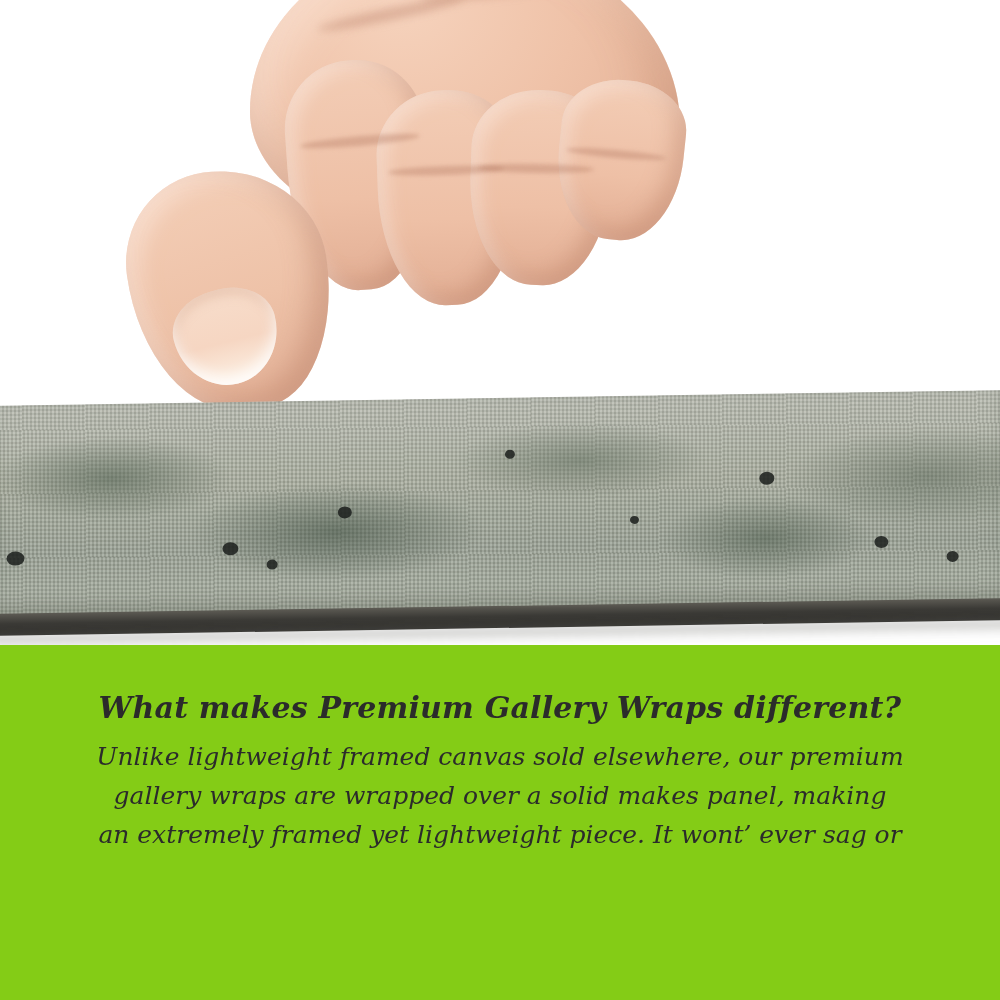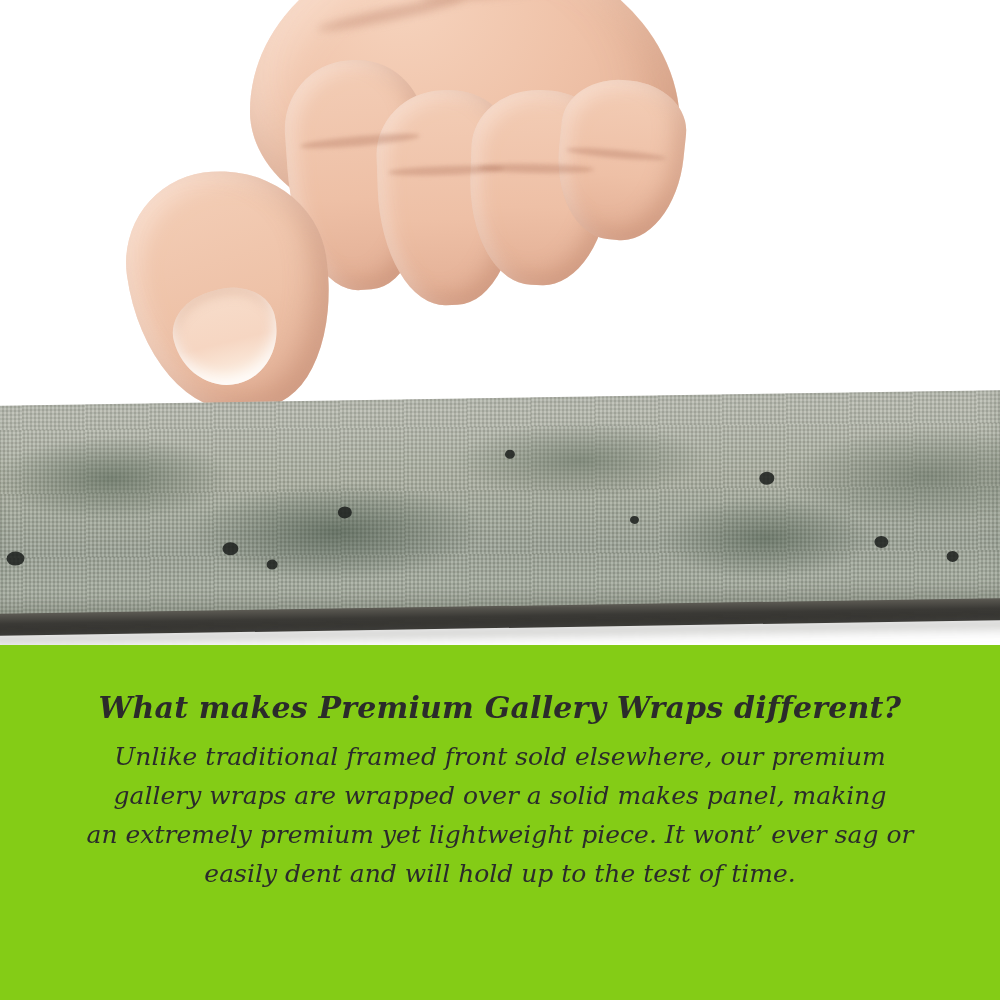--- a/index.html
+++ b/index.html
@@ -218,19 +218,18 @@
         <div class="speck" style="left:640px; top:120px; width:9px;  height:8px;"></div>
       </div>
       <div class="canvas-edge"></div>
       <div class="canvas-shadow"></div>
     </div>
 
   </div>
 
   <div class="caption">
     <div class="caption-heading">What makes Premium Gallery Wraps different?</div>
-    <div class="caption-line">Unlike traditional framed front sold elsewhere, our premium</div>
+    <div class="caption-line">Unlike lightweight framed canvas sold elsewhere, our premium</div>
     <div class="caption-line">gallery wraps are wrapped over a solid makes panel, making</div>
-    <div class="caption-line">an extremely premium yet lightweight piece. It wont’ ever sag or</div>
-    <div class="caption-line">easily dent and will hold up to the test of time.</div>
+    <div class="caption-line">an extremely framed yet lightweight piece. It wont’ ever sag or</div>
   </div>
 
 </div>
 
 </body></html>

